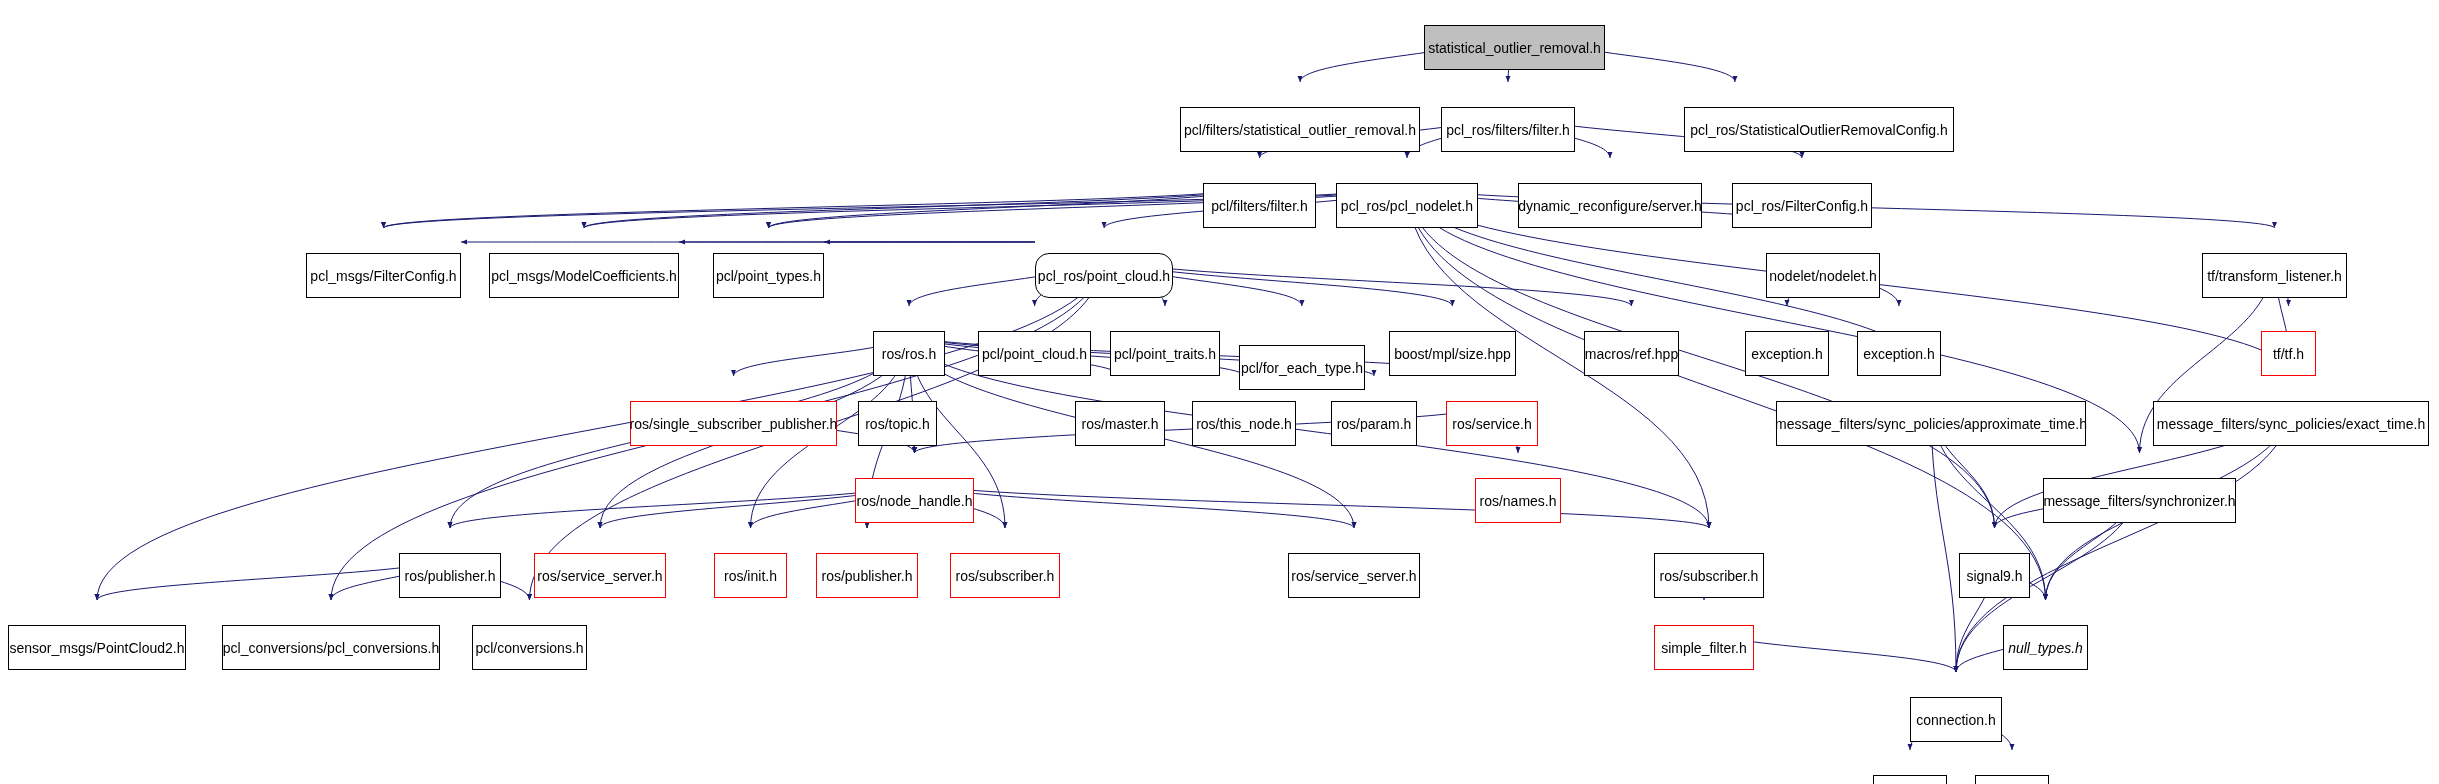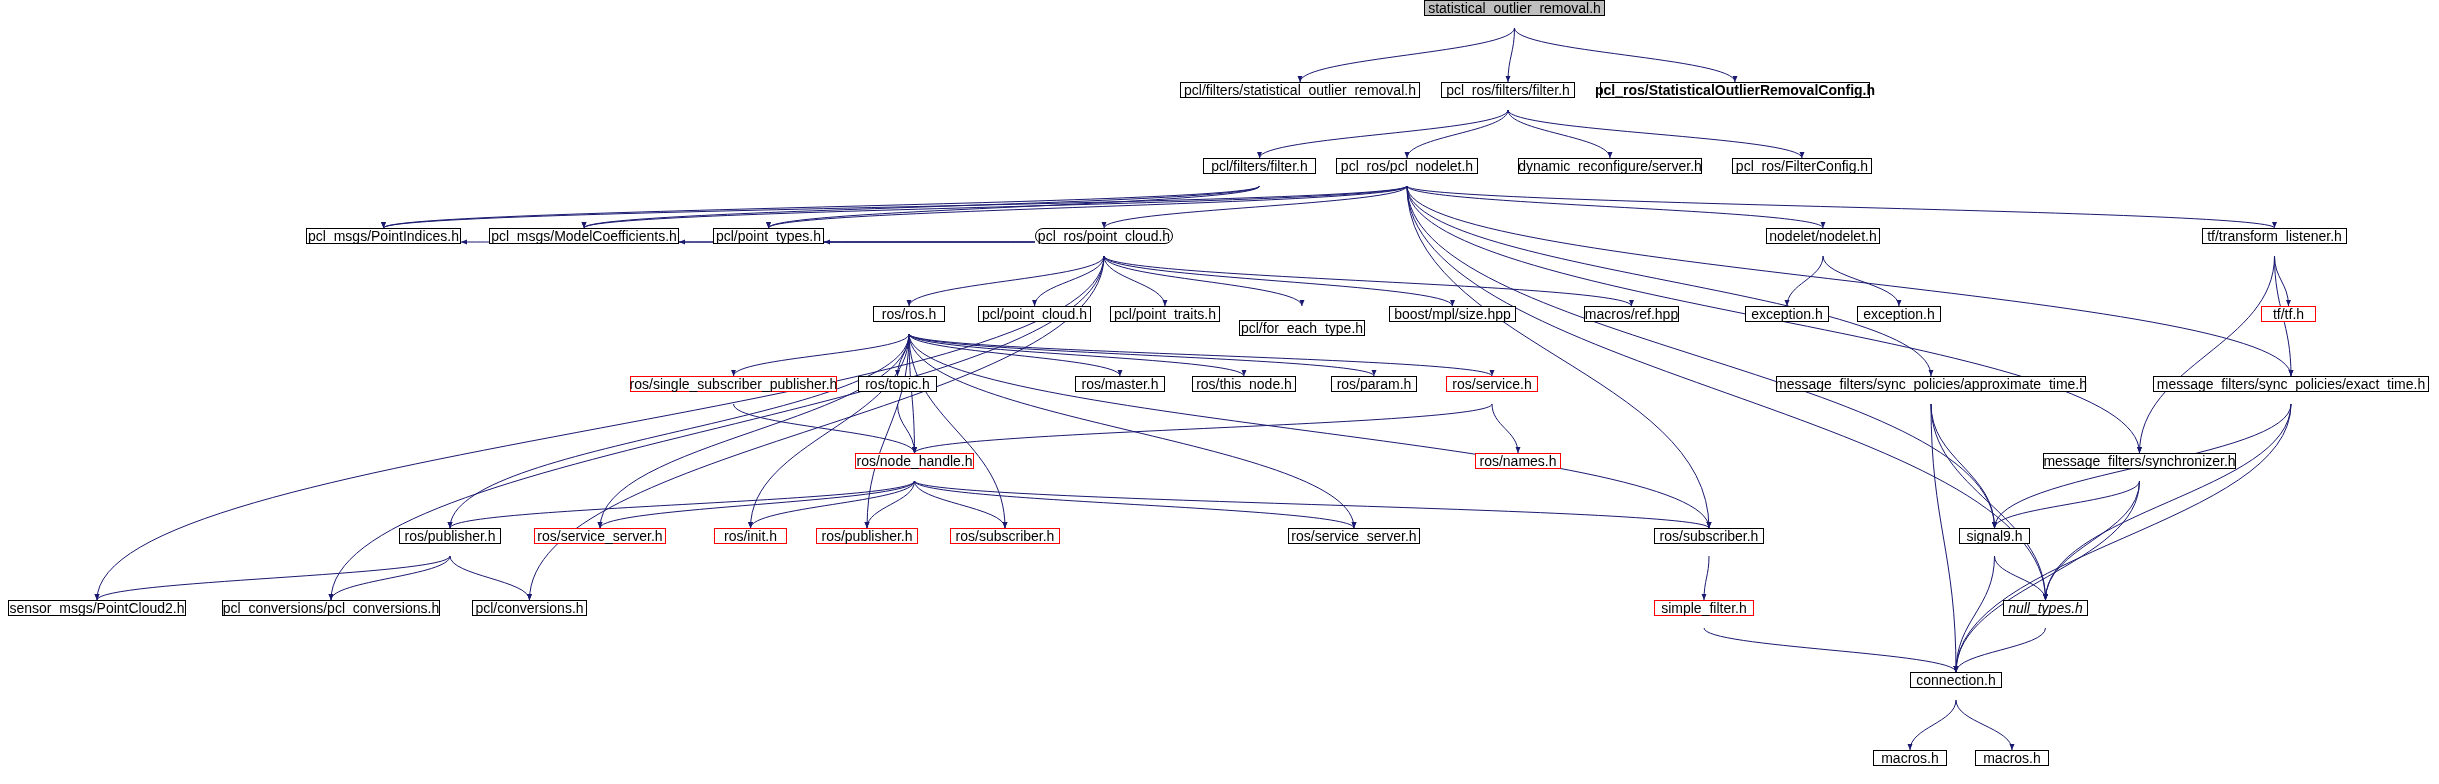--- a/index.html
+++ b/index.html
@@ -29,21 +29,22 @@
     display: flex;
     align-items: center;
     justify-content: center;
     background: #ffffff;
     border: 1px solid #000000;
     font-size: 14px;
     line-height: 1;
     color: #000000;
     white-space: nowrap;
     padding: 0 0;
-    height: 16px;
+    height: 45px;
+    margin-top: 25px;
   }
   .node.red {
     border-color: #ff0000;
   }
   .node.root {
     background: #bfbfbf;
     border-color: #000000;
   }
 </style>
 </head>
@@ -136,26 +137,26 @@
       <path d="M2139.5,481 C2139.5,566.95 1956,586.05 1956,672" fill="none" stroke="#191970" stroke-width="1" marker-end="url(#arrow)"></path>
       <path d="M1994.5,556 C1994.5,575.8 2045.5,580.2 2045.5,600" fill="none" stroke="#191970" stroke-width="1" marker-end="url(#arrow)"></path>
       <path d="M1994.5,556 C1994.5,608.2 1956,619.8 1956,672" fill="none" stroke="#191970" stroke-width="1" marker-end="url(#arrow)"></path>
       <path d="M2045.5,628 C2045.5,647.8 1956,652.2 1956,672" fill="none" stroke="#191970" stroke-width="1" marker-end="url(#arrow)"></path>
       <path d="M1956,700 C1956,722.5 1910,727.5 1910,750" fill="none" stroke="#191970" stroke-width="1" marker-end="url(#arrow)"></path>
       <path d="M1956,700 C1956,722.5 2012,727.5 2012,750" fill="none" stroke="#191970" stroke-width="1" marker-end="url(#arrow)"></path>
     </svg>
 <div class="node root" style="left: 1424px; top: 0px; width: 181px;">statistical_outlier_removal.h</div>
     <div class="node" style="left: 1180px; top: 82px; width: 240px;">pcl/filters/statistical_outlier_removal.h</div>
     <div class="node" style="left: 1441px; top: 82px; width: 134px;">pcl_ros/filters/filter.h</div>
-    <div class="node" style="left: 1600px; top: 82px; width: 270px; font-weight: bold;">pcl_ros/StatisticalOutlierRemovalConfig.h</div>
+    <div class="node" style="left: 1684px; top: 82px; width: 270px;">pcl_ros/StatisticalOutlierRemovalConfig.h</div>
     <div class="node" style="left: 1203px; top: 158px; width: 113px;">pcl/filters/filter.h</div>
     <div class="node" style="left: 1336px; top: 158px; width: 142px;">pcl_ros/pcl_nodelet.h</div>
     <div class="node" style="left: 1518px; top: 158px; width: 184px;">dynamic_reconfigure/server.h</div>
     <div class="node" style="left: 1732px; top: 158px; width: 140px;">pcl_ros/FilterConfig.h</div>
-    <div class="node" style="left: 306px; top: 228px; width: 155px;">pcl_msgs/PointIndices.h</div>
+    <div class="node" style="left: 306px; top: 228px; width: 155px;">pcl_msgs/FilterConfig.h</div>
     <div class="node" style="left: 489px; top: 228px; width: 190px;">pcl_msgs/ModelCoefficients.h</div>
     <div class="node" style="left: 713px; top: 228px; width: 111px;">pcl/point_types.h</div>
     <div class="node" style="left: 1035px; top: 228px; width: 138px; border-radius: 14px;">pcl_ros/point_cloud.h</div>
     <div class="node" style="left: 1766px; top: 228px; width: 114px;">nodelet/nodelet.h</div>
     <div class="node" style="left: 2202px; top: 228px; width: 145px;">tf/transform_listener.h</div>
     <div class="node" style="left: 873px; top: 306px; width: 72px;">ros/ros.h</div>
     <div class="node" style="left: 978px; top: 306px; width: 113px;">pcl/point_cloud.h</div>
     <div class="node" style="left: 1110px; top: 306px; width: 110px;">pcl/point_traits.h</div>
     <div class="node" style="left: 1239px; top: 320px; width: 126px;">pcl/for_each_type.h</div>
     <div class="node" style="left: 1389px; top: 306px; width: 127px;">boost/mpl/size.hpp</div>

